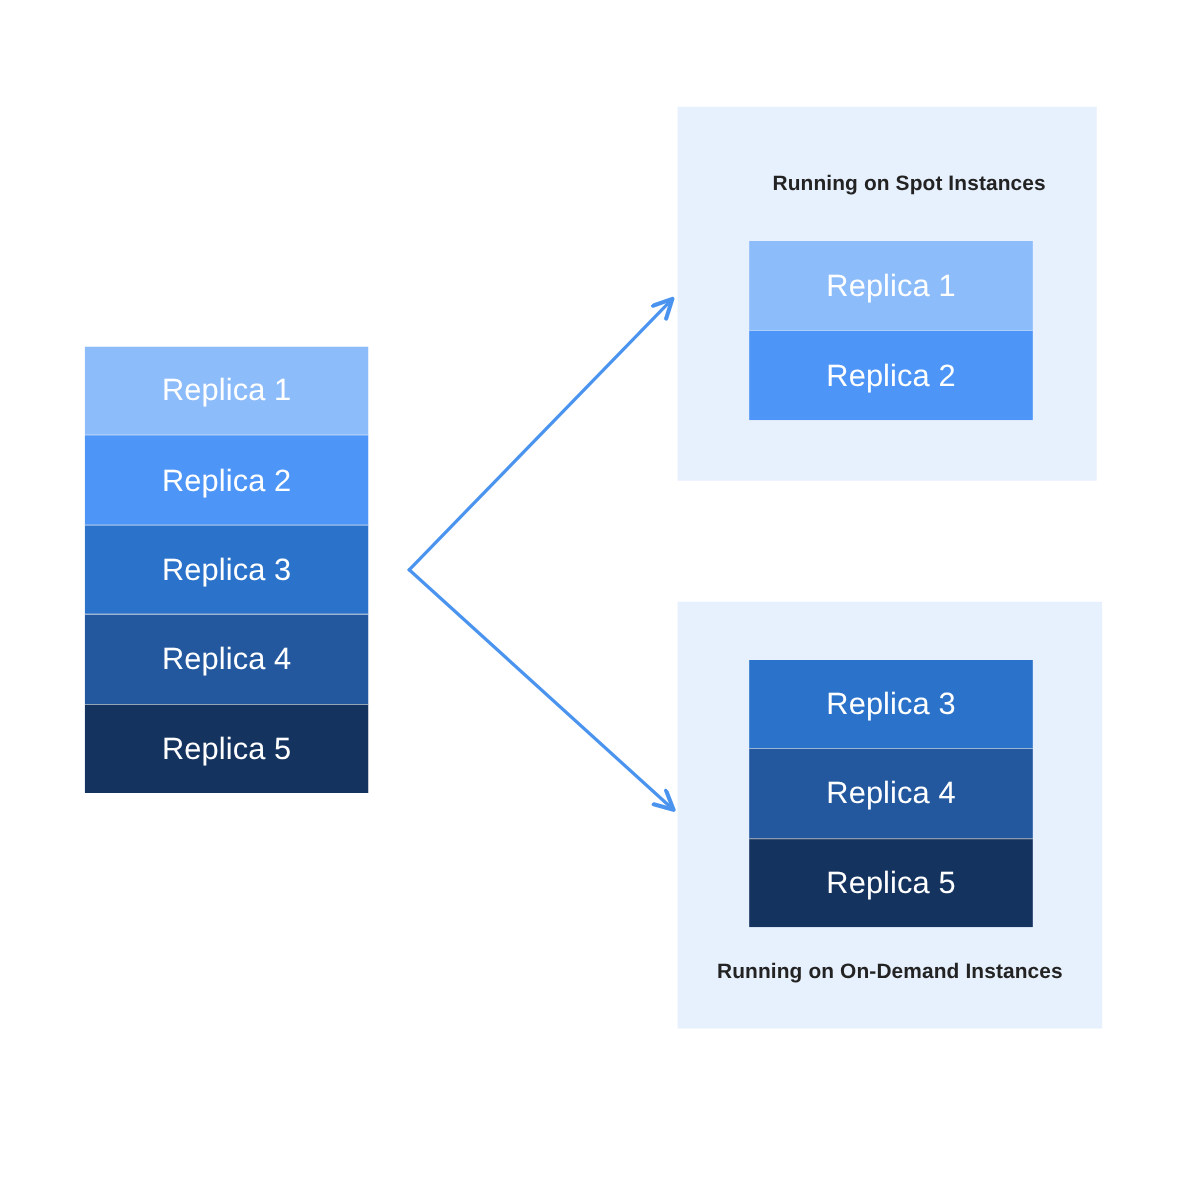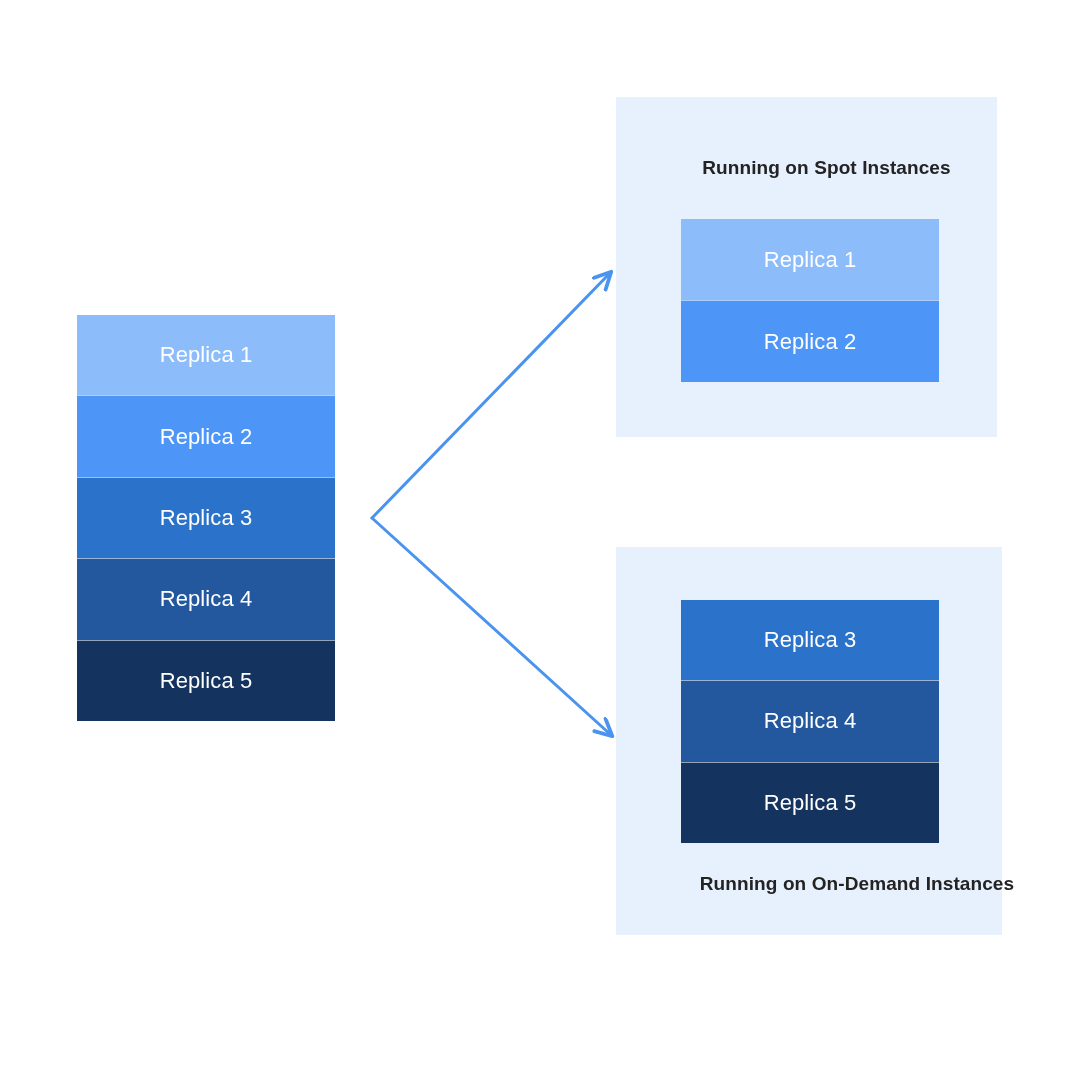--- a/index.html
+++ b/index.html
@@ -25,21 +25,21 @@
     display: flex;
     flex-direction: column;
     overflow: hidden;
   }
   .band {
     flex: 1 1 0;
     display: flex;
     align-items: center;
     justify-content: center;
     color: #ffffff;
-    font-size: 22px;
+    font-size: 28px;
     font-weight: 400;
     letter-spacing: 0.1px;
     line-height: 1;
     box-sizing: border-box;
     border-top: 1px solid rgba(255,255,255,0.55);
   }
   .band:first-child { border-top: none; }
 
   
   #workload-stack {
@@ -151,15 +151,15 @@
   </div>
 
   <div id="ondemand-panel" class="panel"></div>
 
   <div id="ondemand-stack" class="stack">
     <div class="band" style="background:#2b72ca">Replica 3</div>
     <div class="band" style="background:#23589f">Replica 4</div>
     <div class="band" style="background:#15335f">Replica 5</div>
   </div>
 
-  <div id="ondemand-title" class="panel-title" style="left:616px; width:386px;margin-left:48px;">Running on On-Demand Instances</div>
+  <div id="ondemand-title" class="panel-title" style="left:616px; width:386px;">Running on On-Demand Instances</div>
 
 </div>
 
 </body></html>

